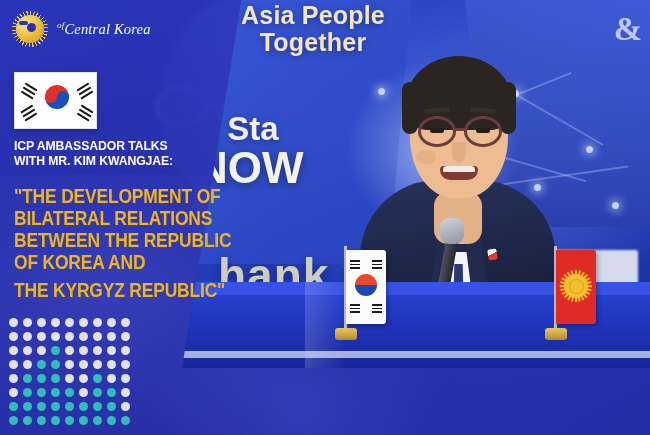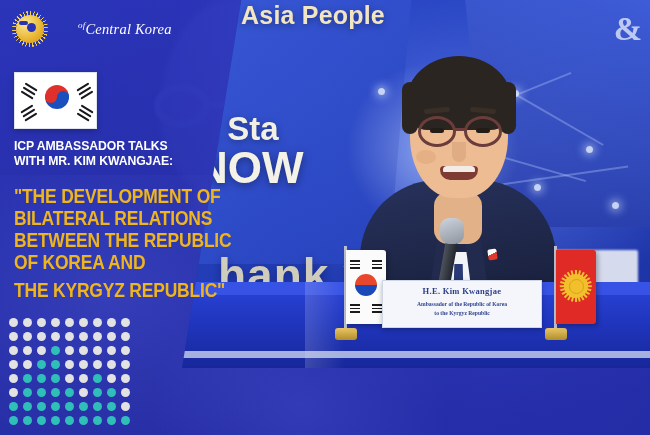--- a/index.html
+++ b/index.html
@@ -151,21 +151,21 @@
   .lm-rays{position:absolute;inset:0;border-radius:50%;
     background:conic-gradient(#f3cf4e 0 4deg,rgba(0,0,0,0) 4deg 12deg,#f3cf4e 12deg 16deg,rgba(0,0,0,0) 16deg 24deg,#f3cf4e 24deg 28deg,rgba(0,0,0,0) 28deg 36deg,#f3cf4e 36deg 40deg,rgba(0,0,0,0) 40deg 48deg,#f3cf4e 48deg 52deg,rgba(0,0,0,0) 52deg 60deg,#f3cf4e 60deg 64deg,rgba(0,0,0,0) 64deg 72deg,#f3cf4e 72deg 76deg,rgba(0,0,0,0) 76deg 84deg,#f3cf4e 84deg 88deg,rgba(0,0,0,0) 88deg 96deg,#f3cf4e 96deg 100deg,rgba(0,0,0,0) 100deg 108deg,#f3cf4e 108deg 112deg,rgba(0,0,0,0) 112deg 120deg,#f3cf4e 120deg 124deg,rgba(0,0,0,0) 124deg 132deg,#f3cf4e 132deg 136deg,rgba(0,0,0,0) 136deg 144deg,#f3cf4e 144deg 148deg,rgba(0,0,0,0) 148deg 156deg,#f3cf4e 156deg 160deg,rgba(0,0,0,0) 160deg 168deg,#f3cf4e 168deg 172deg,rgba(0,0,0,0) 172deg 180deg,#f3cf4e 180deg 184deg,rgba(0,0,0,0) 184deg 192deg,#f3cf4e 192deg 196deg,rgba(0,0,0,0) 196deg 204deg,#f3cf4e 204deg 208deg,rgba(0,0,0,0) 208deg 216deg,#f3cf4e 216deg 220deg,rgba(0,0,0,0) 220deg 228deg,#f3cf4e 228deg 232deg,rgba(0,0,0,0) 232deg 240deg,#f3cf4e 240deg 244deg,rgba(0,0,0,0) 244deg 252deg,#f3cf4e 252deg 256deg,rgba(0,0,0,0) 256deg 264deg,#f3cf4e 264deg 268deg,rgba(0,0,0,0) 268deg 276deg,#f3cf4e 276deg 280deg,rgba(0,0,0,0) 280deg 288deg,#f3cf4e 288deg 292deg,rgba(0,0,0,0) 292deg 300deg,#f3cf4e 300deg 304deg,rgba(0,0,0,0) 304deg 312deg,#f3cf4e 312deg 316deg,rgba(0,0,0,0) 316deg 324deg,#f3cf4e 324deg 328deg,rgba(0,0,0,0) 328deg 336deg,#f3cf4e 336deg 340deg,rgba(0,0,0,0) 340deg 348deg,#f3cf4e 348deg 352deg,rgba(0,0,0,0) 352deg 360deg);}
   .lm-disc{position:absolute;left:4px;top:4px;width:28px;height:28px;border-radius:50%;
     background:radial-gradient(circle at 34% 30%,#fbe894,#e8b32e 62%,#c8901b);}
   .lm-eye{position:absolute;left:15px;top:12px;width:9px;height:9px;border-radius:50%;
     background:#2a33b5;}
   .lm-beak{position:absolute;left:7px;top:10px;width:9px;height:4px;border-radius:2px;background:#2a33b5;}
   .logo-txt{color:#fdfdfd;line-height:1.07;font-family:"Liberation Serif",serif;}
   .logo-txt .l1{font-size:14.5px;font-style:italic;letter-spacing:.2px;}
   .logo-txt .l2{font-size:14.5px;font-style:italic;letter-spacing:.2px;}
-  .logo-txt .l2 sup{font-size:9px;font-style:italic;margin-left:21px;}
+  .logo-txt .l2 sup{font-size:9px;font-style:italic;}
 
   
   .kr-badge{position:absolute;left:14px;top:72px;width:83px;height:57px;background:#ffffff;
     border:1px solid #dfe4ef;box-shadow:0 2px 6px rgba(0,0,0,.25);overflow:hidden;}
   .krb-t{position:absolute;left:30px;top:12px;width:24px;height:24px;border-radius:50%;
     background:linear-gradient(160deg,#e0302c 0 50%,#1a4fbe 50% 100%);}
   .krb-t::after{content:"";position:absolute;left:0;top:6px;width:12px;height:12px;border-radius:50%;background:#e0302c;}
   .krb-t::before{content:"";position:absolute;left:12px;top:6px;width:12px;height:12px;border-radius:50%;background:#1a4fbe;z-index:1;}
   .krb-bar{position:absolute;background:#16181d;height:2.4px;border-radius:1px;}
 
@@ -214,20 +214,21 @@
       <div class="bd-node" style="left:330px;top:94px;"></div>
       <div class="bd-node" style="left:404px;top:150px;"></div>
       <div class="bd-node" style="left:352px;top:188px;"></div>
       <div class="bd-node" style="left:286px;top:206px;"></div>
       <div class="bd-node" style="left:430px;top:206px;"></div>
       <div class="bd-node" style="left:196px;top:92px;"></div>
 
       <div class="bd-amp">&amp;</div>
       <div class="bd-tx1">
         <div>Asia People</div>
+        <div>Together</div>
       </div>
       <div class="bd-tx2">It Sta</div>
       <div class="bd-tx3">NOW</div>
       <div class="bd-thank">hank yo</div>
       <div class="bd-white"></div>
 
       <div class="man">
         <div class="m-suit"></div>
         <div class="m-shirt"></div>
         <div class="m-tie"></div>
@@ -295,25 +296,20 @@
           <div class="kg-ray" style="transform:rotate(105deg);"></div>
           <div class="kg-ray" style="transform:rotate(120deg);"></div>
           <div class="kg-ray" style="transform:rotate(135deg);"></div>
           <div class="kg-ray" style="transform:rotate(150deg);"></div>
           <div class="kg-ray" style="transform:rotate(165deg);"></div>
           <div class="kg-sun"></div>
           <div class="kg-in"></div>
         </div>
       </div>
 
-      <div class="plate">
-        <div class="p1">H.E. Kim Kwangjae</div>
-        <div class="p2">Ambassador of the Republic of Korea</div>
-        <div class="p3">to the Kyrgyz Republic</div>
-      </div>
 
       <div class="photo-frame-b"></div>
 
     </div>
   </div>
 
   <div class="logo">
     <div class="logo-mark">
       <div class="lm-rays"></div>
         <div class="lm-disc"></div>

